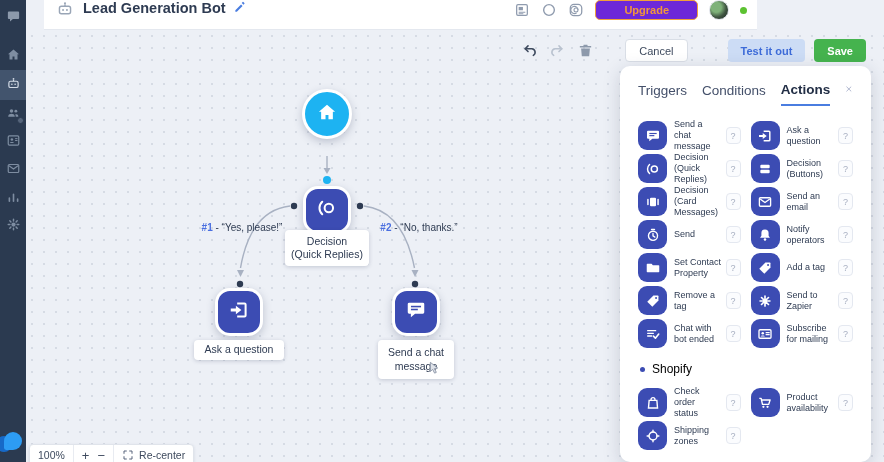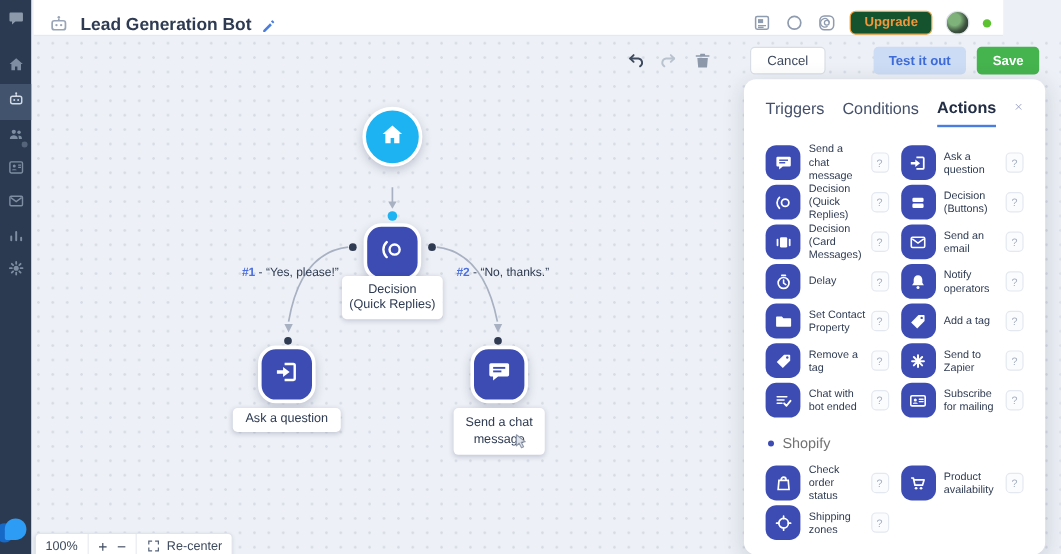--- a/index.html
+++ b/index.html
@@ -16,32 +16,32 @@
   .sb-item.top-bubble { margin-top:4px; margin-bottom:10px; color:#8c99ab; }
   .sb-item.active { background:#42546d; color:#d3dbe6; height:30px; }
   .sb-badge { position:absolute; right:2px; bottom:4px; width:7px; height:7px; border-radius:50%;
     background:#55647a; border:1.5px solid #2b3a50; }
   .sb-spacer { flex:1; }
   .sb-logo { position:relative; width:26px; height:30px; margin-bottom:2px; }
   .sb-logo .c1 { position:absolute; left:-4px; top:6px; width:16px; height:16px; border-radius:50%; background:#1769c7; }
   .sb-logo .c2 { position:absolute; left:4px; top:2px; width:18px; height:18px; border-radius:50% 50% 50% 12%; background:#2d9cf4; }
 
   
-  .header { position:absolute; left:28px; top:0; width:808px; height:30px; background:#ffffff;
-    border-bottom:1px solid #e4e8ef; display:flex; align-items:flex-end; padding:0 10px 0 12px; z-index:15; }
+  .header { position:absolute; left:44px; top:0; width:713px; height:30px; background:#ffffff;
+    border-bottom:1px solid #e4e8ef; display:flex; align-items:flex-start; padding:0 10px 0 12px; z-index:15; }
   .hdr-bot { width:18px; height:18px; color:#99a5b6; }
   .hdr-bot svg { width:100%; height:100%; }
   .hdr-title { font-size:14.5px; font-weight:bold; color:#2e3b52; margin:0 7px 0 9px; }
   .hdr-pencil { width:14px; height:14px; color:#4a7de0; cursor:pointer; }
   .hdr-pencil svg { width:100%; height:100%; }
   .hdr-right { margin-left:auto; display:flex; align-items:center; gap:11px; }
   .hdr-ico { width:16px; height:16px; color:#8f9bae; cursor:pointer; }
   .hdr-ico svg { width:100%; height:100%; }
-  .upgrade-btn { border:1.5px solid #f0a03c; color:#f0973c; background:#14532d; border-radius:5px;
-    font-size:11px; font-weight:bold; padding:3px 11px; cursor:pointer;
+  .upgrade-btn { border:1.5px solid #f0a03c; color:#f0973c; background:#6d28d9; border-radius:5px;
+    font-size:11px; font-weight:bold; padding:3px 28px; cursor:pointer;
     font-family:"Liberation Sans", sans-serif; }
   .avatar { width:20px; height:20px; border-radius:50%; cursor:pointer;
     background:radial-gradient(circle at 35% 35%, #7fb27a 0 30%, #3e5340 60%, #1f2b25); border:1px solid #dfe3ea; }
   .presence { width:7px; height:7px; border-radius:50%; background:#5cc230; }
 
   
   .canvas { position:absolute; left:26px; top:30px; width:858px; height:432px;
     background-color:#edf0f6;
     background-image:radial-gradient(circle, #d6dbe4 1px, rgba(0,0,0,0) 1.2px);
     background-size:12px 12px; }
@@ -97,21 +97,21 @@
   .groups { margin-top:13px; }
   .action-grid { display:grid; grid-template-columns:1fr 1fr; column-gap:10px; grid-auto-rows:33px; }
   .action-item { display:flex; align-items:center; cursor:pointer; min-width:0; }
   .a-icon { width:29px; height:29px; border-radius:9px; background:#3c4cb3; color:#fff; flex:0 0 29px;
     display:flex; align-items:center; justify-content:center; }
   .a-icon svg { width:16px; height:16px; }
   .a-label { flex:1; min-width:0; margin:0 4px 0 7px; font-size:9px; line-height:1.2; color:#2e3b52; }
   .a-help { flex:0 0 15px; height:17px; border-radius:4px; background:#fbfcfe; border:1px solid #e4e8f0;
     color:#a6aec0; font-size:9px; display:flex; align-items:center; justify-content:center; cursor:pointer; }
   .group-title { display:flex; align-items:center; gap:7px; margin:12px 0 10px 2px;
-    font-size:12px; color:#737373; }
+    font-size:12px; color:#000000; }
   .group-dot { width:5px; height:5px; border-radius:50%; background:#3c4cb3; }
 </style>
 </head>
 <body>
 
 <div class="sidebar">
   <div id="sidebar-items">
       <div class="sb-item top-bubble">
         <span><svg viewBox="0 0 24 24" width="100%" height="100%">
             <path fill="currentColor" d="M4.5 4h15A1.5 1.5 0 0121 5.5v9a1.5 1.5 0 01-1.5 1.5H11l-4.6 3.8V16H4.5A1.5 1.5 0 013 14.5v-9A1.5 1.5 0 014.5 4z"></path>
@@ -373,21 +373,21 @@
           <span class="a-help">?</span>
         </div>
         <div class="action-item">
           <span class="a-icon">
             <svg viewBox="0 0 24 24" width="100%" height="100%">
               <circle cx="12" cy="13.2" r="6.8" fill="none" stroke="currentColor" stroke-width="2.1"></circle>
               <path d="M12 9.6v3.8l2.8 1.8" fill="none" stroke="currentColor" stroke-width="2" stroke-linecap="round"></path>
               <path d="M9.8 3.8h4.4" stroke="currentColor" stroke-width="2.2" stroke-linecap="round"></path>
             </svg>
           </span>
-          <span class="a-label">Delay</span>
+          <span class="a-label">Send</span>
           <span class="a-help">?</span>
         </div>
         <div class="action-item">
           <span class="a-icon">
             <svg viewBox="0 0 24 24" width="100%" height="100%">
               <path fill="currentColor" d="M12 3.6a5.4 5.4 0 00-5.4 5.4v4l-2 3.2h14.8l-2-3.2V9A5.4 5.4 0 0012 3.6z"></path>
               <circle cx="12" cy="18.8" r="1.9" fill="currentColor"></circle>
             </svg>
           </span>
           <span class="a-label">Notify operators</span>

